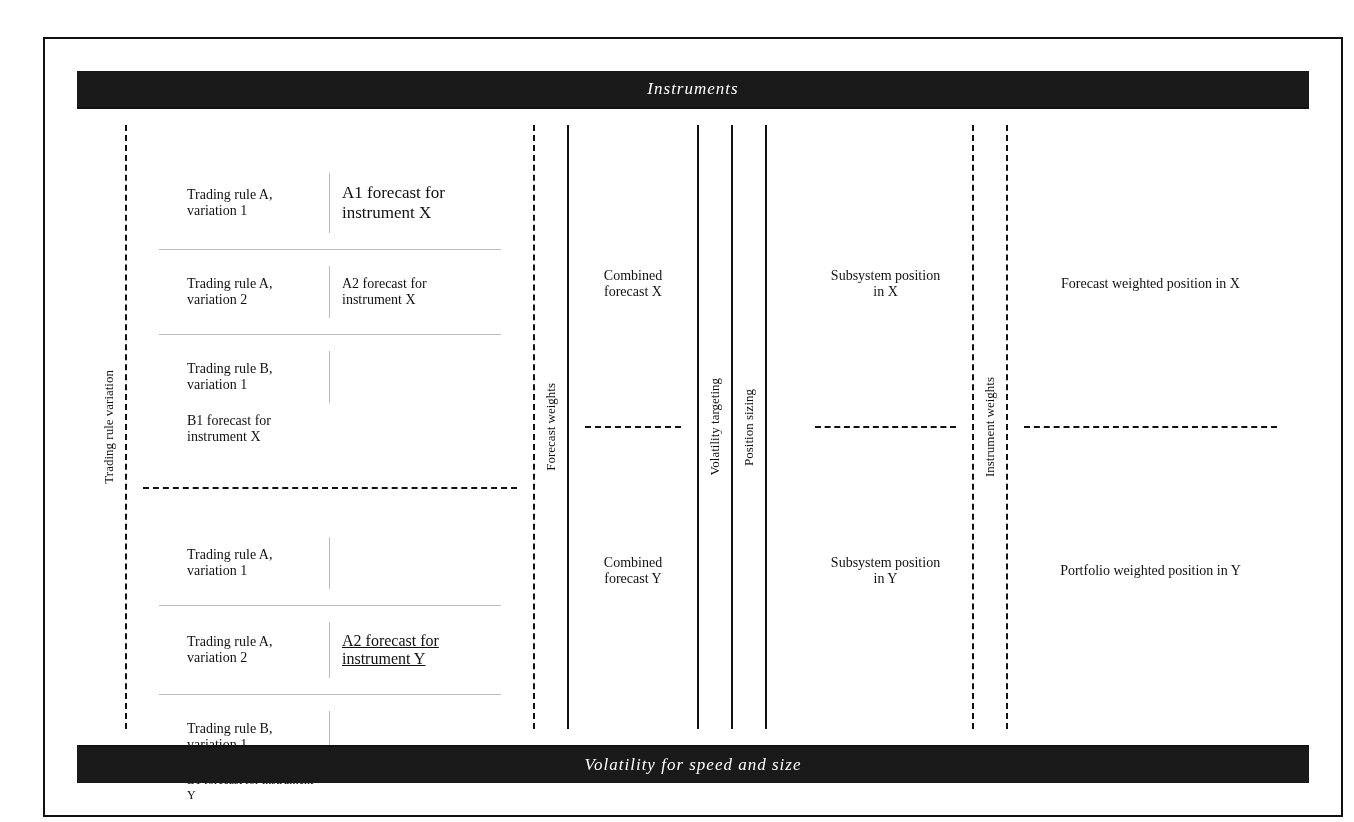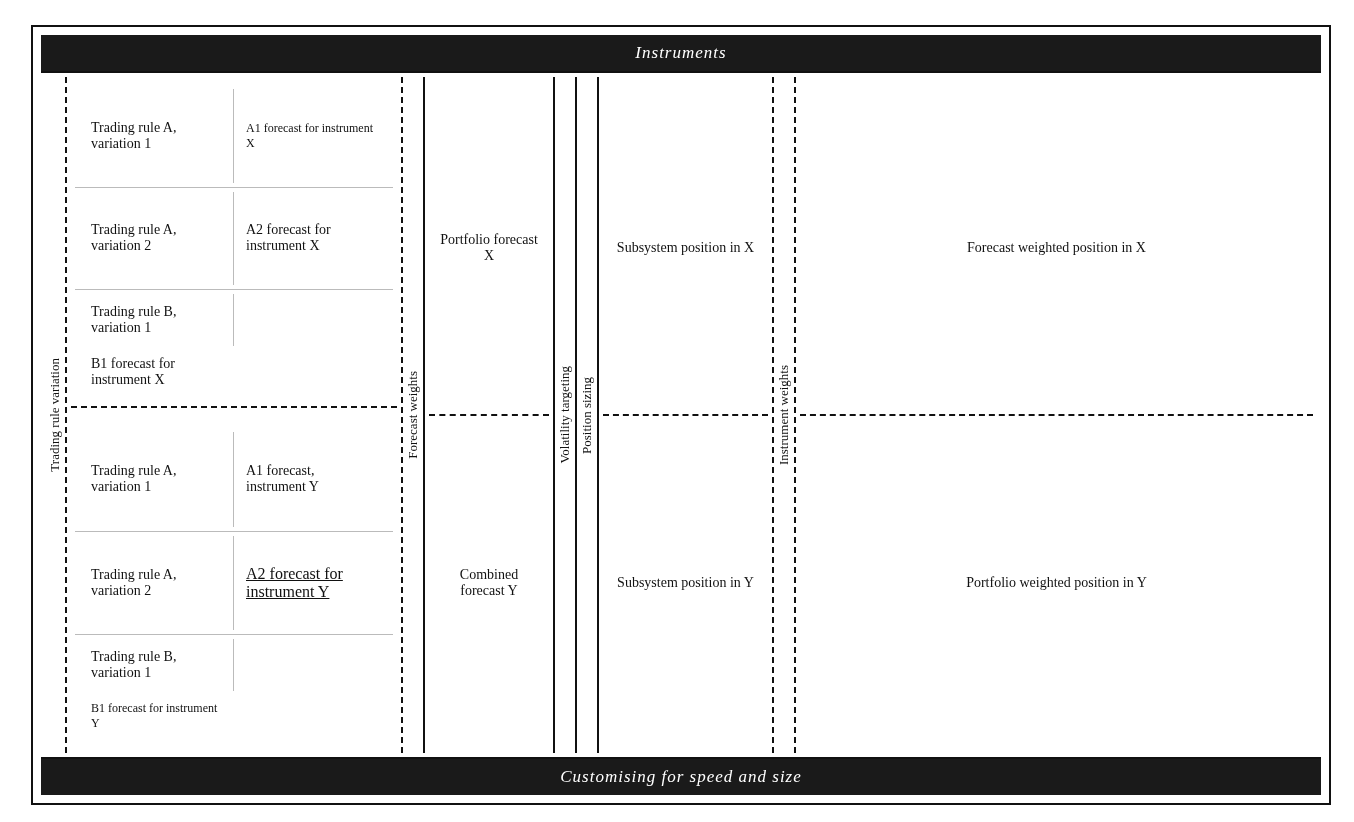--- a/index.html
+++ b/index.html
@@ -1,15 +1,15 @@
 <!DOCTYPE html>
 <html><head>
   <meta charset="utf-8">
   <style>
-    * { box-sizing: border-box; margin: 0; padding: 4px; }
+    * { box-sizing: border-box; margin: 0; padding: 16px; }
     body {
       background: #fff;
       font-family: Georgia, 'Times New Roman', serif;
       font-size: 15px;
       color: #111;
       width: 1354px;
       height: 822px;
       display: flex;
       align-items: center;
       justify-content: center;
@@ -133,78 +133,77 @@
 
       <div class="left-side-label" style="width:22px; border-right: 2px dashed #111;">
         <span class="vlabel" style="writing-mode:vertical-rl; transform:rotate(180deg); font-size:13px; white-space:nowrap;">Trading rule variation</span>
       </div>
 
       <div style="display:flex; flex-direction:column; border-right: 2px dashed #111; flex-shrink:0;gap:16px;">
 
         <div style="display:flex; flex-direction:column; border-bottom: 2px dashed #111; flex:1;">
           <div class="group-row">
             <div class="gcell" style="width:155px; border-right:1px solid #bbb; font-size:14px;">Trading rule A, variation 1</div>
-            <div class="gcell" style="width:155px; font-size:12px;">A1 forecast for instrument X</div>
+            <div class="gcell" style="width:155px; font-size:17px;">A1 forecast for instrument X</div>
           </div>
           <div class="group-row">
             <div class="gcell" style="width:155px; border-right:1px solid #bbb; font-size:14px;">Trading rule A, variation 2</div>
             <div class="gcell" style="width:155px; font-size:14px;">A2 forecast for instrument X</div>
           </div>
           <div class="group-row" style="border-bottom:none;">
             <div class="gcell" style="width:155px; border-right:1px solid #bbb; font-size:14px;">Trading rule B, variation 1</div>
             <div class="gcell" style="width:155px; font-size:14px;">B1 forecast for instrument X</div>
           </div>
         </div>
 
         <div style="display:flex; flex-direction:column; flex:1;">
           <div class="group-row">
             <div class="gcell" style="width:155px; border-right:1px solid #bbb; font-size:14px;">Trading rule A, variation 1</div>
-            <div class="gcell" style="width:155px; font-size:14px;">A1 forecast, instrument Y</div>
           </div>
           <div class="group-row">
             <div class="gcell" style="width:155px; border-right:1px solid #bbb; font-size:14px;">Trading rule A, variation 2</div>
             <div class="gcell" style="width:155px; font-size:16px;text-decoration:underline;">A2 forecast for instrument Y</div>
           </div>
           <div class="group-row" style="border-bottom:none;">
             <div class="gcell" style="width:155px; border-right:1px solid #bbb; font-size:14px;">Trading rule B, variation 1</div>
             <div class="gcell" style="width:155px; font-size:12px;">B1 forecast for instrument Y</div>
           </div>
         </div>
       </div>
 
       <div class="vlabel" style="width:22px; border-right:2px solid #111; flex-shrink:0;">
         <span style="writing-mode:vertical-rl; transform:rotate(180deg); font-size:13px; white-space:nowrap;">Forecast weights</span>
       </div>
 
       <div style="width:130px; display:flex; flex-direction:column; border-right:2px solid #111; flex-shrink:0;">
-        <div class="half-block half-block-top">Portfolio forecast X</div>
+        <div class="half-block half-block-top">Combined forecast X</div>
         <div class="half-block">Combined forecast Y</div>
       </div>
 
       <div class="vlabel" style="width:22px; border-right:2px solid #111; flex-shrink:0;">
         <span style="writing-mode:vertical-rl; transform:rotate(180deg); font-size:13px; white-space:nowrap;">Volatility targeting</span>
       </div>
 
       <div class="vlabel" style="width:22px; border-right:2px solid #111; flex-shrink:0;">
         <span style="writing-mode:vertical-rl; transform:rotate(180deg); font-size:13px; white-space:nowrap;">Position sizing</span>
       </div>
 
-      <div style="width:175px; display:flex; flex-direction:column; border-right:2px dashed #111; flex-shrink:0;">
+      <div style="width:175px; display:flex; flex-direction:column; border-right:2px dashed #111; flex-shrink:0;margin-left:32px;">
         <div class="half-block half-block-top">Subsystem position in X</div>
         <div class="half-block">Subsystem position in Y</div>
       </div>
 
       <div class="vlabel" style="width:22px; border-right:2px dashed #111; flex-shrink:0;">
         <span style="writing-mode:vertical-rl; transform:rotate(180deg); font-size:13px; white-space:nowrap;">Instrument weights</span>
       </div>
 
       <div style="flex:1; display:flex; flex-direction:column; flex-shrink:0; min-width:160px;">
         <div class="half-block half-block-top">Forecast weighted position in X</div>
         <div class="half-block">Portfolio weighted position in Y</div>
       </div>
 
     </div>
 
     <div class="bottom-footer">
-      <span>Customising for speed and size</span>
+      <span>Volatility for speed and size</span>
     </div>
   </div>
 </div>
 
 </body></html>

